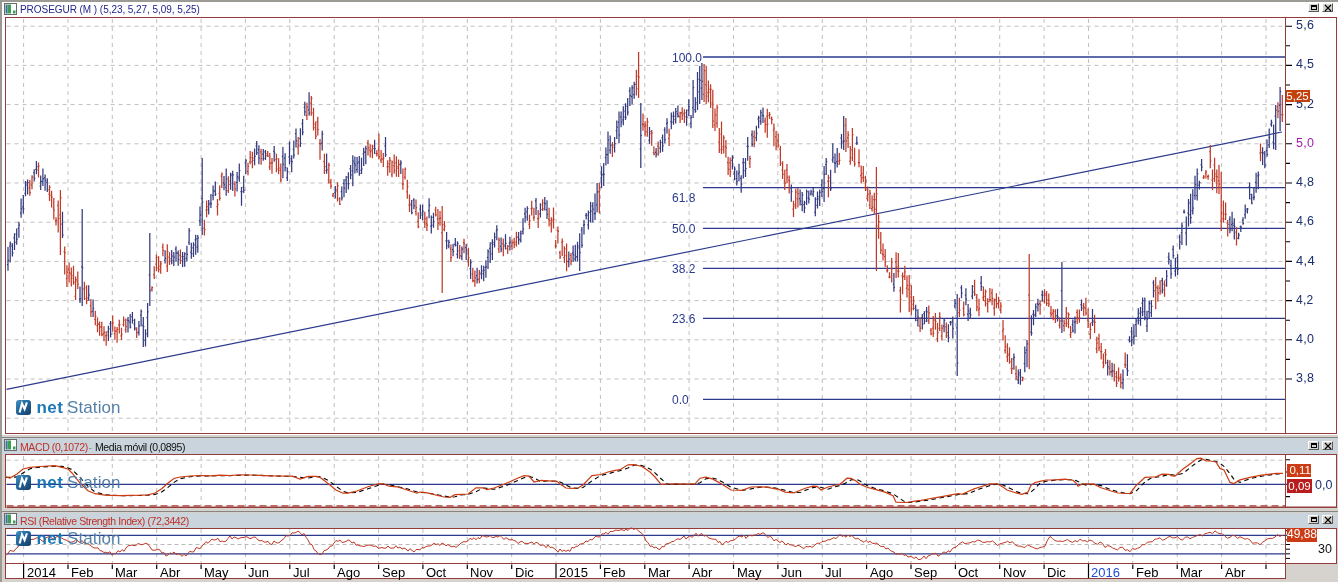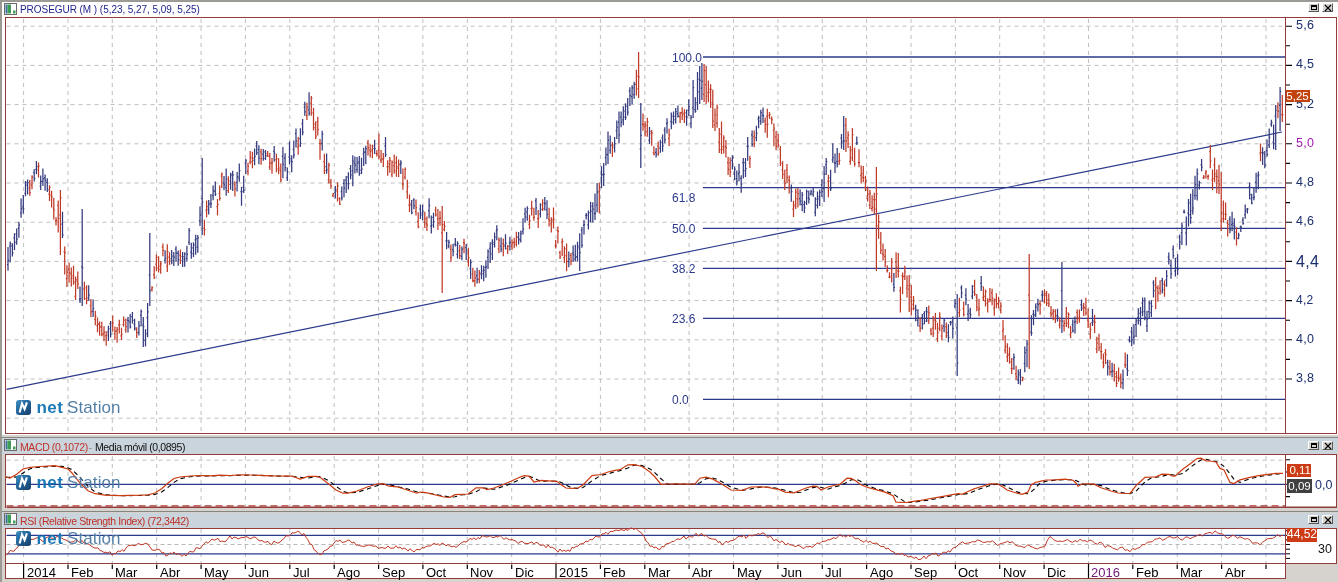--- a/index.html
+++ b/index.html
@@ -46,21 +46,21 @@
 <div class="abs" style="left:672px;top:221.8px;font-size:12px;color:#2b3a8c">50.0</div>
 <div class="abs" style="left:672px;top:261.8px;font-size:12px;color:#2b3a8c">38.2</div>
 <div class="abs" style="left:672px;top:311.9px;font-size:12px;color:#2b3a8c">23.6</div>
 <div class="abs" style="left:672px;top:392.8px;font-size:12px;color:#2b3a8c">0.0</div>
 <div class="abs" style="left:1296px;top:18.2px;font-size:12.5px;color:#1c2f6e;letter-spacing:0.3px">5,6</div>
 <div class="abs" style="left:1296px;top:57.4px;font-size:12.5px;color:#1c2f6e;letter-spacing:0.3px">4,5</div>
 <div class="abs" style="left:1296px;top:96.6px;font-size:12.5px;color:#1c2f6e;letter-spacing:0.3px">5,2</div>
 <div class="abs" style="left:1296px;top:135.8px;font-size:12.5px;color:#a21caf;letter-spacing:0.3px">5,0</div>
 <div class="abs" style="left:1296px;top:175.0px;font-size:12.5px;color:#1c2f6e;letter-spacing:0.3px">4,8</div>
 <div class="abs" style="left:1296px;top:214.2px;font-size:12.5px;color:#1c2f6e;letter-spacing:0.3px">4,6</div>
-<div class="abs" style="left:1296px;top:253.4px;font-size:16px;color:#1c2f6e;letter-spacing:0.3px">4,4</div>
+<div class="abs" style="left:1296px;top:253.4px;font-size:13px;color:#1c2f6e;letter-spacing:0.3px">4,4</div>
 <div class="abs" style="left:1296px;top:292.6px;font-size:12px;color:#1c2f6e;letter-spacing:0.3px">4,2</div>
 <div class="abs" style="left:1296px;top:331.8px;font-size:12.5px;color:#1c2f6e;letter-spacing:0.3px">4,0</div>
 <div class="abs" style="left:1296px;top:371.0px;font-size:12.5px;color:#1c2f6e;letter-spacing:0.3px">3,8</div>
 <div class="abs" style="left:1285.5px;top:89.5px;width:24px;height:12.5px;background:#c2410c;color:#fff;font-size:11.5px;text-align:center;line-height:12.5px">5,25</div>
 <div style="position:absolute;left:15px;top:398px;opacity:0.96"><svg width="108" height="18" viewBox="0 0 108 18">
 <defs>
         <linearGradient id="lga" x1="0" y1="0" x2="0.9" y2="1">
 <stop offset="0" stop-color="#3c8ec0"></stop>
           <stop offset="0.4" stop-color="#1e669e"></stop>
           <stop offset="1" stop-color="#0e3a68"></stop>
@@ -98,21 +98,21 @@
     <path d="M23.6 456V506M68.0 456V506M112.3 456V506M156.7 456V506M201.1 456V506M245.4 456V506M289.8 456V506M334.2 456V506M378.6 456V506M422.9 456V506M467.3 456V506M511.7 456V506M556.0 456V506M600.4 456V506M644.8 456V506M689.1 456V506M733.5 456V506M777.9 456V506M822.3 456V506M866.6 456V506M911.0 456V506M955.4 456V506M999.7 456V506M1044.1 456V506M1088.5 456V506M1132.8 456V506M1177.2 456V506M1221.6 456V506M1266.0 456V506" stroke="#bfbfbf" stroke-width="1" stroke-dasharray="4 4" fill="none"></path>
     <path d="M6.5 460.2H1285" stroke="#bfbfbf" stroke-width="1" stroke-dasharray="4 4" fill="none"></path>
     <path d="M6.5 505.8H1285" stroke="#b03a2a" stroke-width="1.3" stroke-dasharray="7 4" fill="none"></path>
     <path d="M6.5 507.2H1336" stroke="#943c3c" stroke-width="1.4" fill="none"></path>
     <path d="M6.5 484.3H1285" stroke="#2b3a8c" stroke-width="1.2" fill="none"></path>
     <path d="M6.0 477.2L10.0 477.4L17.0 476.9L23.0 473.0L30.0 468.7L40.0 467.1L55.0 466.2L62.0 466.4L68.0 467.9L72.0 469.6L80.0 477.3L88.0 486.3L95.0 491.9L105.0 494.7L120.0 495.7L140.0 495.5L148.0 495.2L155.0 494.4L162.0 491.8L168.0 487.4L174.0 482.4L180.0 478.7L190.0 476.7L200.0 475.9L210.0 475.9L220.0 475.7L230.0 475.6L240.0 475.3L250.0 475.1L260.0 475.4L270.0 475.8L280.0 476.1L285.0 476.2L292.0 476.3L300.0 477.4L308.0 478.1L317.0 476.6L321.0 476.9L329.0 480.8L336.0 486.3L343.0 491.2L348.0 492.9L357.0 492.4L368.0 488.8L377.0 485.7L383.0 484.3L389.0 484.6L397.0 486.6L407.0 488.7L417.0 491.9L420.0 492.5L426.0 492.6L444.0 496.0L450.0 497.2L455.0 496.8L462.0 494.8L468.0 494.4L476.0 491.7L483.0 488.0L487.0 488.4L494.0 489.3L504.0 486.3L512.0 483.1L518.0 480.4L524.0 477.7L529.0 476.4L534.0 477.8L541.0 481.7L548.0 480.8L557.0 481.3L560.0 481.9L566.0 484.9L572.0 488.0L578.0 488.4L583.0 487.5L592.0 480.8L601.0 475.3L608.0 473.9L615.0 471.7L620.0 470.6L628.0 467.9L634.0 465.3L638.0 465.1L642.0 465.6L650.0 468.9L655.0 472.8L661.0 478.8L668.0 484.4L675.0 484.1L685.0 484.2L695.0 484.3L700.0 482.7L706.0 478.7L712.0 478.0L716.0 479.0L722.0 481.8L731.0 487.2L742.0 490.4L751.0 488.9L760.0 487.1L768.0 487.2L774.0 487.9L779.0 488.8L785.0 490.3L794.0 492.7L801.0 492.2L806.0 490.1L813.0 487.6L817.0 486.9L821.0 487.3L828.0 489.2L834.0 487.0L840.0 485.5L847.0 482.5L851.0 479.9L856.0 479.2L860.0 481.1L867.0 485.5L875.0 488.4L885.0 491.0L893.0 493.8L896.0 495.9L906.0 502.6L915.0 502.0L921.0 501.1L928.0 500.1L936.0 498.7L946.0 496.9L955.0 495.2L959.0 494.5L962.0 494.2L968.0 493.6L974.0 491.2L980.0 488.8L990.0 485.6L997.0 484.1L1003.0 485.0L1007.0 487.0L1017.0 491.9L1022.0 493.4L1028.0 493.7L1031.0 492.1L1035.0 488.5L1040.0 483.1L1046.0 481.3L1055.0 480.1L1065.0 479.7L1073.0 479.8L1076.0 480.5L1078.0 481.5L1082.0 483.6L1086.0 485.1L1094.0 484.2L1101.0 485.6L1111.0 489.7L1118.0 491.8L1126.0 493.4L1130.0 493.6L1136.0 491.3L1140.0 487.1L1145.0 481.9L1152.0 477.4L1156.0 477.2L1162.0 476.3L1169.0 474.4L1172.0 474.7L1175.0 475.3L1183.0 473.5L1191.0 466.9L1197.0 462.5L1201.0 460.0L1206.0 459.2L1210.0 460.2L1216.0 461.5L1220.0 463.4L1224.0 466.3L1230.0 473.7L1234.0 479.4L1240.0 482.5L1250.0 478.7L1260.0 476.5L1270.0 474.9L1276.0 474.1L1283.0 473.5" stroke="#000" stroke-width="1.1" stroke-dasharray="4.5 3.5" fill="none"></path>
     <path d="M6.0 477.0L10.0 478.0L17.0 474.0L23.0 469.0L30.0 467.3L40.0 466.5L55.0 465.7L62.0 467.3L68.0 469.0L72.0 473.0L80.0 483.0L88.0 490.7L95.0 493.7L105.0 495.2L120.0 495.7L140.0 495.2L148.0 494.8L155.0 493.0L162.0 488.5L168.0 483.0L174.0 478.5L180.0 477.0L190.0 476.0L200.0 475.5L210.0 475.8L220.0 475.2L230.0 475.5L240.0 474.8L250.0 475.0L260.0 475.4L270.0 475.8L280.0 476.0L285.0 476.2L292.0 476.0L300.0 479.0L308.0 476.4L317.0 476.3L321.0 478.0L329.0 484.3L336.0 490.0L343.0 493.2L348.0 493.2L357.0 491.0L368.0 486.8L377.0 484.0L383.0 483.6L389.0 486.2L397.0 486.8L407.0 490.0L417.0 493.2L420.0 492.0L426.0 492.6L444.0 497.0L450.0 497.4L455.0 494.7L462.0 494.3L468.0 494.0L476.0 487.8L483.0 487.8L487.0 489.6L494.0 488.0L504.0 484.3L512.0 480.8L518.0 478.0L524.0 475.6L529.0 476.1L534.0 482.0L541.0 480.4L548.0 480.9L557.0 481.4L560.0 484.0L566.0 488.0L572.0 488.4L578.0 488.0L583.0 485.0L592.0 475.6L601.0 474.5L608.0 472.0L615.0 470.3L620.0 469.7L628.0 464.8L634.0 464.6L638.0 465.5L642.0 466.5L650.0 472.0L655.0 477.0L661.0 484.3L668.0 484.0L675.0 483.8L685.0 484.2L695.0 484.0L700.0 478.2L706.0 477.2L712.0 478.8L716.0 480.9L722.0 484.3L731.0 490.0L742.0 490.3L751.0 487.0L760.0 486.8L768.0 487.3L774.0 488.6L779.0 489.4L785.0 492.1L794.0 492.9L801.0 490.0L806.0 488.0L813.0 486.2L817.0 486.4L821.0 490.0L828.0 487.0L834.0 485.5L840.0 484.3L847.0 478.2L851.0 478.4L856.0 481.0L860.0 484.3L867.0 487.3L875.0 489.4L885.0 492.1L893.0 495.8L896.0 502.2L906.0 502.5L915.0 501.1L921.0 500.3L928.0 499.0L936.0 497.7L946.0 495.8L955.0 494.2L959.0 493.5L962.0 494.4L968.0 491.5L974.0 488.9L980.0 487.0L990.0 483.9L997.0 483.8L1003.0 487.0L1007.0 490.0L1017.0 493.2L1022.0 494.4L1028.0 492.0L1031.0 485.2L1035.0 482.5L1040.0 481.4L1046.0 480.0L1055.0 479.8L1065.0 479.2L1073.0 480.2L1076.0 483.0L1078.0 486.2L1082.0 484.0L1086.0 483.9L1094.0 484.2L1101.0 487.8L1111.0 491.0L1118.0 493.0L1126.0 493.5L1130.0 493.4L1136.0 485.6L1140.0 482.0L1145.0 477.3L1152.0 477.0L1156.0 476.9L1162.0 474.1L1169.0 474.4L1172.0 476.0L1175.0 476.2L1183.0 469.0L1191.0 463.3L1197.0 458.6L1201.0 458.2L1206.0 460.8L1210.0 461.0L1216.0 462.0L1220.0 468.4L1224.0 470.0L1230.0 482.4L1234.0 483.5L1240.0 479.9L1250.0 477.3L1260.0 475.4L1270.0 474.1L1276.0 473.3L1283.0 473.4" stroke="#cc3c10" stroke-width="1.2" fill="none"></path>
     <path d="M1286 459.7h4M1286 472h4M1286 484.3h4M1286 496.6h4" stroke="#000" stroke-width="1.1" fill="none"></path>
   </svg>
 <div class="abs" style="left:1287px;top:463.5px;width:24px;height:13px;background:#cc3b16;color:#ffffee;font-size:11.5px;text-align:right;line-height:13px">0,11</div>
-<div class="abs" style="left:1287px;top:478.5px;width:25px;height:14px;background:#404040;color:#fff;font-size:11.5px;text-align:center;line-height:14px">0,09</div>
+<div class="abs" style="left:1287px;top:478.5px;width:25px;height:14px;background:#b91c1c;color:#fff;font-size:11.5px;text-align:center;line-height:14px">0,09</div>
 <div class="abs" style="left:1315px;top:478px;font-size:12.5px;color:#1c2f6e">0,0</div>
 <div style="position:absolute;left:15px;top:473px;opacity:0.96"><svg width="108" height="18" viewBox="0 0 108 18">
 <defs>
         <linearGradient id="lgb" x1="0" y1="0" x2="0.9" y2="1">
 <stop offset="0" stop-color="#3c8ec0"></stop>
           <stop offset="0.4" stop-color="#1e669e"></stop>
           <stop offset="1" stop-color="#0e3a68"></stop>
         </linearGradient>
       </defs>
 <rect x="1" y="2" width="15" height="15" rx="3" fill="url(#lgb)"></rect>
@@ -143,21 +143,21 @@
 <div class="abs" style="left:1284.5px;top:527.5px;width:1.5px;height:36px;background:#943c3c"></div>
 <div class="abs" style="left:4.5px;top:563.5px;width:1281.5px;height:15.5px;border:1.5px solid #943c3c;border-top:none;background:#fff"></div>
 <svg class="abs" style="left:0;top:0" width="1338" height="582" viewBox="0 0 1338 582">
     <path d="M23.6 529V563M68.0 529V563M112.3 529V563M156.7 529V563M201.1 529V563M245.4 529V563M289.8 529V563M334.2 529V563M378.6 529V563M422.9 529V563M467.3 529V563M511.7 529V563M556.0 529V563M600.4 529V563M644.8 529V563M689.1 529V563M733.5 529V563M777.9 529V563M822.3 529V563M866.6 529V563M911.0 529V563M955.4 529V563M999.7 529V563M1044.1 529V563M1088.5 529V563M1132.8 529V563M1177.2 529V563M1221.6 529V563M1266.0 529V563" stroke="#bfbfbf" stroke-width="1" stroke-dasharray="4 4" fill="none"></path>
     <path d="M6.5 544.5H1285" stroke="#b9b9b9" stroke-width="1" stroke-dasharray="4 3" fill="none"></path>
     <path d="M6.5 535.3H1285 M6.5 553.8H1285" stroke="#2b3a8c" stroke-width="1.2" fill="none"></path>
     <path d="M6.0 555.0L8.0 553.5L10.0 550.4L12.0 551.0L14.0 551.3L16.0 548.5L18.0 547.0L20.0 543.9L22.0 543.6L24.0 543.0L26.0 542.5L28.0 542.6L30.0 540.0L32.0 539.3L34.0 539.3L36.0 538.0L38.0 537.8L40.0 538.9L42.0 541.0L44.0 541.4L46.0 537.8L48.0 537.0L50.0 536.0L52.0 538.7L54.0 539.0L56.0 536.9L58.0 536.7L60.0 537.5L62.0 538.2L64.0 539.5L66.0 540.0L68.0 541.2L70.0 542.2L72.0 542.0L74.0 541.4L76.0 539.5L78.0 541.0L80.0 542.6L82.0 540.5L84.0 543.0L86.0 543.5L88.0 543.9L90.0 545.0L92.0 546.7L94.0 547.9L96.0 548.0L98.0 547.9L100.0 550.6L102.0 551.0L104.0 552.5L106.0 552.2L108.0 553.0L110.0 551.7L112.0 555.1L114.0 553.5L116.0 553.4L118.0 550.7L120.0 552.0L122.0 549.6L124.0 551.4L126.0 548.0L128.0 545.9L130.0 545.5L132.0 545.0L134.0 545.7L136.0 545.4L138.0 543.5L140.0 544.2L142.0 544.8L144.0 544.0L146.0 543.1L148.0 544.3L150.0 547.0L152.0 550.0L154.0 550.3L156.0 550.0L158.0 549.1L160.0 550.1L162.0 553.0L164.0 552.6L166.0 556.1L168.0 555.0L170.0 552.8L172.0 553.7L174.0 552.0L176.0 554.5L178.0 553.9L180.0 554.0L182.0 556.4L184.0 554.3L186.0 556.0L188.0 553.2L190.0 551.3L192.0 552.0L194.0 551.7L196.0 547.7L198.0 548.0L200.0 548.7L202.0 546.2L204.0 544.0L206.0 541.7L208.0 543.3L210.0 541.0L212.0 539.1L214.0 540.1L216.0 539.5L218.0 538.3L220.0 541.7L222.0 541.0L224.0 541.8L226.0 541.1L228.0 538.5L230.0 535.9L232.0 539.0L234.0 537.0L236.0 537.6L238.0 539.0L240.0 538.0L242.0 537.5L244.0 537.5L246.0 536.5L248.0 537.4L250.0 538.8L252.0 538.0L254.0 536.9L256.0 537.5L258.0 540.0L260.0 540.9L262.0 540.5L264.0 542.0L266.0 542.2L268.0 541.3L270.0 544.0L272.0 544.5L274.0 541.0L276.0 542.5L278.0 543.1L280.0 542.1L282.0 540.0L284.0 538.5L286.0 535.7L288.0 536.0L290.0 535.6L292.0 532.8L294.0 533.0L296.0 532.5L298.0 531.0L300.0 532.5L302.0 535.0L304.0 533.5L306.0 537.2L308.0 539.9L310.0 544.0L312.0 544.6L314.0 549.6L316.0 551.0L318.0 553.5L320.0 554.5L322.0 554.0L324.0 550.7L326.0 550.1L328.0 549.0L330.0 546.2L332.0 546.1L334.0 543.0L336.0 540.5L338.0 541.4L340.0 540.0L342.0 542.5L344.0 542.1L346.0 541.5L348.0 539.9L350.0 540.7L352.0 543.0L354.0 542.0L356.0 545.1L358.0 545.0L360.0 545.9L362.0 546.1L364.0 546.5L366.0 545.8L368.0 545.1L370.0 545.0L372.0 545.8L374.0 546.3L376.0 546.0L378.0 548.2L380.0 548.0L382.0 547.5L384.0 548.2L386.0 548.2L388.0 546.0L390.0 548.1L392.0 548.2L394.0 548.0L396.0 545.7L398.0 548.1L400.0 547.0L402.0 549.1L404.0 548.0L406.0 549.0L408.0 551.1L410.0 548.7L412.0 550.5L414.0 552.0L416.0 549.6L418.0 549.5L420.0 549.9L422.0 547.5L424.0 548.0L426.0 546.5L428.0 546.0L430.0 546.0L432.0 544.8L434.0 543.3L436.0 544.5L438.0 543.8L440.0 545.5L442.0 543.0L444.0 544.1L446.0 545.8L448.0 544.5L450.0 546.1L452.0 546.9L454.0 546.0L456.0 547.4L458.0 545.7L460.0 544.0L462.0 542.4L464.0 541.6L466.0 542.0L468.0 540.8L470.0 538.3L472.0 539.5L474.0 537.7L476.0 539.8L478.0 537.5L480.0 538.8L482.0 535.8L484.0 536.0L486.0 537.0L488.0 536.8L490.0 535.5L492.0 537.5L494.0 537.4L496.0 536.5L498.0 537.0L500.0 535.5L502.0 537.5L504.0 539.4L506.0 537.7L508.0 539.0L510.0 540.0L512.0 539.4L514.0 540.5L516.0 541.2L518.0 543.5L520.0 542.0L522.0 541.1L524.0 543.1L526.0 543.5L528.0 543.6L530.0 542.7L532.0 542.0L534.0 544.2L536.0 542.3L538.0 543.0L540.0 545.4L542.0 545.1L544.0 545.0L546.0 547.8L548.0 544.9L550.0 547.5L552.0 547.1L554.0 548.3L556.0 550.0L558.0 552.2L560.0 549.0L562.0 551.5L564.0 550.0L566.0 551.4L568.0 550.0L570.0 551.4L572.0 547.3L574.0 548.0L576.0 546.4L578.0 546.1L580.0 544.0L582.0 543.8L584.0 543.0L586.0 541.0L588.0 541.7L590.0 539.3L592.0 540.0L594.0 538.0L596.0 536.0L598.0 537.0L600.0 536.8L602.0 533.8L604.0 534.0L606.0 532.2L608.0 534.3L610.0 531.5L612.0 531.6L614.0 530.9L616.0 530.0L618.0 530.5L620.0 530.1L622.0 529.5L624.0 530.7L626.0 529.3L628.0 530.5L630.0 528.3L632.0 528.0L634.0 529.5L636.0 528.3L638.0 530.6L640.0 532.0L642.0 533.5L644.0 536.4L646.0 541.0L648.0 542.6L650.0 546.3L652.0 546.0L654.0 547.8L656.0 547.0L658.0 549.0L660.0 549.5L662.0 546.3L664.0 547.0L666.0 544.0L668.0 543.5L670.0 543.0L672.0 541.5L674.0 541.5L676.0 539.5L678.0 538.8L680.0 539.5L682.0 538.0L684.0 536.0L686.0 539.1L688.0 537.0L690.0 535.8L692.0 537.4L694.0 535.5L696.0 533.2L698.0 536.2L700.0 534.5L702.0 533.5L704.0 536.3L706.0 535.0L708.0 537.6L710.0 538.4L712.0 539.0L714.0 539.2L716.0 539.3L718.0 542.5L720.0 541.5L722.0 544.9L724.0 543.5L726.0 541.2L728.0 542.5L730.0 541.0L732.0 540.5L734.0 540.0L736.0 538.5L738.0 536.7L740.0 536.0L742.0 537.0L744.0 535.0L746.0 538.4L748.0 536.0L750.0 535.2L752.0 536.0L754.0 535.0L756.0 535.1L758.0 533.5L760.0 534.5L762.0 533.0L764.0 533.1L766.0 535.5L768.0 537.8L770.0 535.6L772.0 538.0L774.0 540.9L776.0 539.4L778.0 541.0L780.0 542.6L782.0 540.8L784.0 543.0L786.0 544.9L788.0 543.3L790.0 545.0L792.0 544.9L794.0 546.1L796.0 546.5L798.0 545.2L800.0 546.1L802.0 547.5L804.0 548.6L806.0 546.3L808.0 547.0L810.0 546.2L812.0 547.4L814.0 546.0L816.0 544.0L818.0 543.0L820.0 543.5L822.0 541.5L824.0 541.3L826.0 541.0L828.0 539.6L830.0 539.9L832.0 538.5L834.0 537.7L836.0 538.7L838.0 536.5L840.0 534.3L842.0 536.5L844.0 535.5L846.0 537.2L848.0 535.1L850.0 536.5L852.0 535.4L854.0 537.9L856.0 539.0L858.0 538.1L860.0 540.2L862.0 541.0L864.0 542.4L866.0 540.3L868.0 542.5L870.0 541.2L872.0 543.1L874.0 543.5L876.0 543.0L878.0 544.0L880.0 546.0L882.0 546.7L884.0 546.4L886.0 549.0L888.0 548.0L890.0 550.1L892.0 551.5L894.0 552.0L896.0 554.7L898.0 553.5L900.0 554.4L902.0 553.0L904.0 555.5L906.0 554.7L908.0 557.2L910.0 556.5L912.0 556.9L914.0 558.4L916.0 557.0L918.0 559.4L920.0 559.5L922.0 558.5L924.0 556.0L926.0 558.7L928.0 556.0L930.0 555.4L932.0 553.6L934.0 554.0L936.0 553.0L938.0 556.2L940.0 555.0L942.0 553.1L944.0 551.9L946.0 553.0L948.0 550.7L950.0 552.1L952.0 549.0L954.0 547.5L956.0 547.3L958.0 545.0L960.0 543.4L962.5 541.8L965.0 543.8L967.5 543.1L970.0 542.8L972.5 541.6L975.0 542.0L977.5 540.1L980.0 540.6L982.5 542.2L985.0 542.4L987.5 541.6L990.0 542.0L992.5 540.9L995.0 543.0L997.5 545.5L1000.0 543.9L1002.5 543.1L1005.0 542.5L1007.5 541.3L1010.0 542.8L1012.5 541.7L1015.0 544.7L1017.5 546.0L1020.0 546.1L1022.5 546.9L1025.0 547.5L1027.5 544.8L1030.0 546.1L1032.5 547.1L1035.0 548.3L1037.5 548.9L1040.0 547.5L1042.5 547.0L1045.0 546.1L1047.5 540.1L1050.0 536.4L1052.5 538.5L1055.0 540.6L1057.5 541.3L1060.0 541.1L1062.5 541.5L1065.0 540.6L1067.5 539.5L1070.0 541.4L1072.5 542.3L1075.0 540.6L1077.5 541.8L1080.0 539.2L1082.5 540.9L1085.0 540.6L1087.5 541.8L1090.0 540.0L1092.5 541.1L1095.0 543.3L1097.5 544.3L1100.0 542.0L1102.5 543.4L1105.0 547.5L1107.5 545.7L1110.0 546.1L1112.5 547.9L1115.0 548.9L1117.5 549.9L1120.0 547.5L1122.5 547.1L1125.0 550.3L1127.5 549.8L1130.0 551.7L1132.5 548.6L1135.0 549.4L1137.5 548.2L1140.0 547.5L1142.5 544.6L1145.0 544.7L1147.5 542.1L1150.0 542.0L1152.5 541.6L1155.0 539.2L1157.5 538.8L1160.0 537.8L1162.5 540.3L1165.0 539.2L1167.5 537.4L1170.0 536.4L1172.5 537.9L1175.0 537.8L1177.5 536.5L1180.0 539.2L1182.5 540.1L1185.0 537.3L1187.5 536.9L1190.0 538.7L1192.5 537.5L1195.0 536.4L1197.5 535.5L1200.0 534.5L1202.5 536.0L1205.0 533.7L1207.5 533.0L1210.0 532.3L1212.5 533.7L1215.0 530.9L1217.5 532.8L1220.0 533.7L1222.5 533.9L1225.0 536.4L1227.5 538.3L1230.0 537.3L1232.5 535.3L1235.0 535.9L1237.5 538.4L1240.0 536.8L1242.5 537.8L1245.0 539.2L1247.5 538.5L1250.0 540.0L1252.5 543.3L1255.0 542.8L1257.5 543.0L1260.0 544.7L1262.5 542.3L1265.0 540.6L1267.5 538.8L1270.0 538.4L1272.5 538.4L1275.0 537.0L1277.5 534.7L1280.0 536.4L1281.5 535.5L1283.0 535.6" stroke="#c03a28" stroke-width="1" fill="none"></path>
     <path d="M1286 530.7h4M1286 535.3h4M1286 539.9h4M1286 544.5h4M1286 549.2h4M1286 553.8h4M1286 558.4h4" stroke="#000" stroke-width="1" fill="none"></path>
     <path d="M23.6 564V578M68.0 564.5v4.5M112.3 564.5v4.5M156.7 564.5v4.5M201.1 564.5v4.5M245.4 564.5v4.5M289.8 564.5v4.5M334.2 564.5v4.5M378.6 564.5v4.5M422.9 564.5v4.5M467.3 564.5v4.5M511.7 564.5v4.5M556.0 564V578M600.4 564.5v4.5M644.8 564.5v4.5M689.1 564.5v4.5M733.5 564.5v4.5M777.9 564.5v4.5M822.3 564.5v4.5M866.6 564.5v4.5M911.0 564.5v4.5M955.4 564.5v4.5M999.7 564.5v4.5M1044.1 564.5v4.5M1088.5 564V578M1132.8 564.5v4.5M1177.2 564.5v4.5M1221.6 564.5v4.5M1266.0 564.5v4.5" stroke="#000" stroke-width="1.2" fill="none"></path>
   </svg>
-<div class="abs" style="left:1287px;top:528px;width:30px;height:13.5px;background:#cc3b16;color:#fff;font-size:12px;text-align:center;line-height:13.5px">44,52</div>
+<div class="abs" style="left:1287px;top:528px;width:30px;height:13.5px;background:#cc3b16;color:#fff;font-size:12px;text-align:center;line-height:13.5px">49,88</div>
 <div class="abs" style="left:1318px;top:541.5px;font-size:12.5px;color:#111">30</div>
 <div style="position:absolute;left:15px;top:529px;opacity:0.96"><svg width="108" height="18" viewBox="0 0 108 18">
 <defs>
         <linearGradient id="lgc" x1="0" y1="0" x2="0.9" y2="1">
 <stop offset="0" stop-color="#3c8ec0"></stop>
           <stop offset="0.4" stop-color="#1e669e"></stop>
           <stop offset="1" stop-color="#0e3a68"></stop>
         </linearGradient>
       </defs>
 <rect x="1" y="2" width="15" height="15" rx="3" fill="url(#lgc)"></rect>
@@ -182,15 +182,15 @@
 <div class="abs" style="left:648px;top:565px;font-size:13px;color:#000">Mar</div>
 <div class="abs" style="left:692px;top:565px;font-size:13px;color:#000">Abr</div>
 <div class="abs" style="left:737px;top:565px;font-size:13px;color:#000">May</div>
 <div class="abs" style="left:781px;top:565px;font-size:13px;color:#000">Jun</div>
 <div class="abs" style="left:825px;top:565px;font-size:13px;color:#000">Jul</div>
 <div class="abs" style="left:870px;top:565px;font-size:13px;color:#000">Ago</div>
 <div class="abs" style="left:914px;top:565px;font-size:13px;color:#000">Sep</div>
 <div class="abs" style="left:958px;top:565px;font-size:13px;color:#000">Oct</div>
 <div class="abs" style="left:1003px;top:565px;font-size:13px;color:#000">Nov</div>
 <div class="abs" style="left:1047px;top:565px;font-size:13px;color:#000">Dic</div>
-<div class="abs" style="left:1091px;top:565px;font-size:13px;color:#701a75">2016</div>
+<div class="abs" style="left:1091px;top:565px;font-size:13px;color:#1d4ed8">2016</div>
 <div class="abs" style="left:1136px;top:565px;font-size:13px;color:#000">Feb</div>
 <div class="abs" style="left:1180px;top:565px;font-size:13px;color:#000">Mar</div>
 <div class="abs" style="left:1225px;top:565px;font-size:13px;color:#000">Abr</div>
 </body></html>

